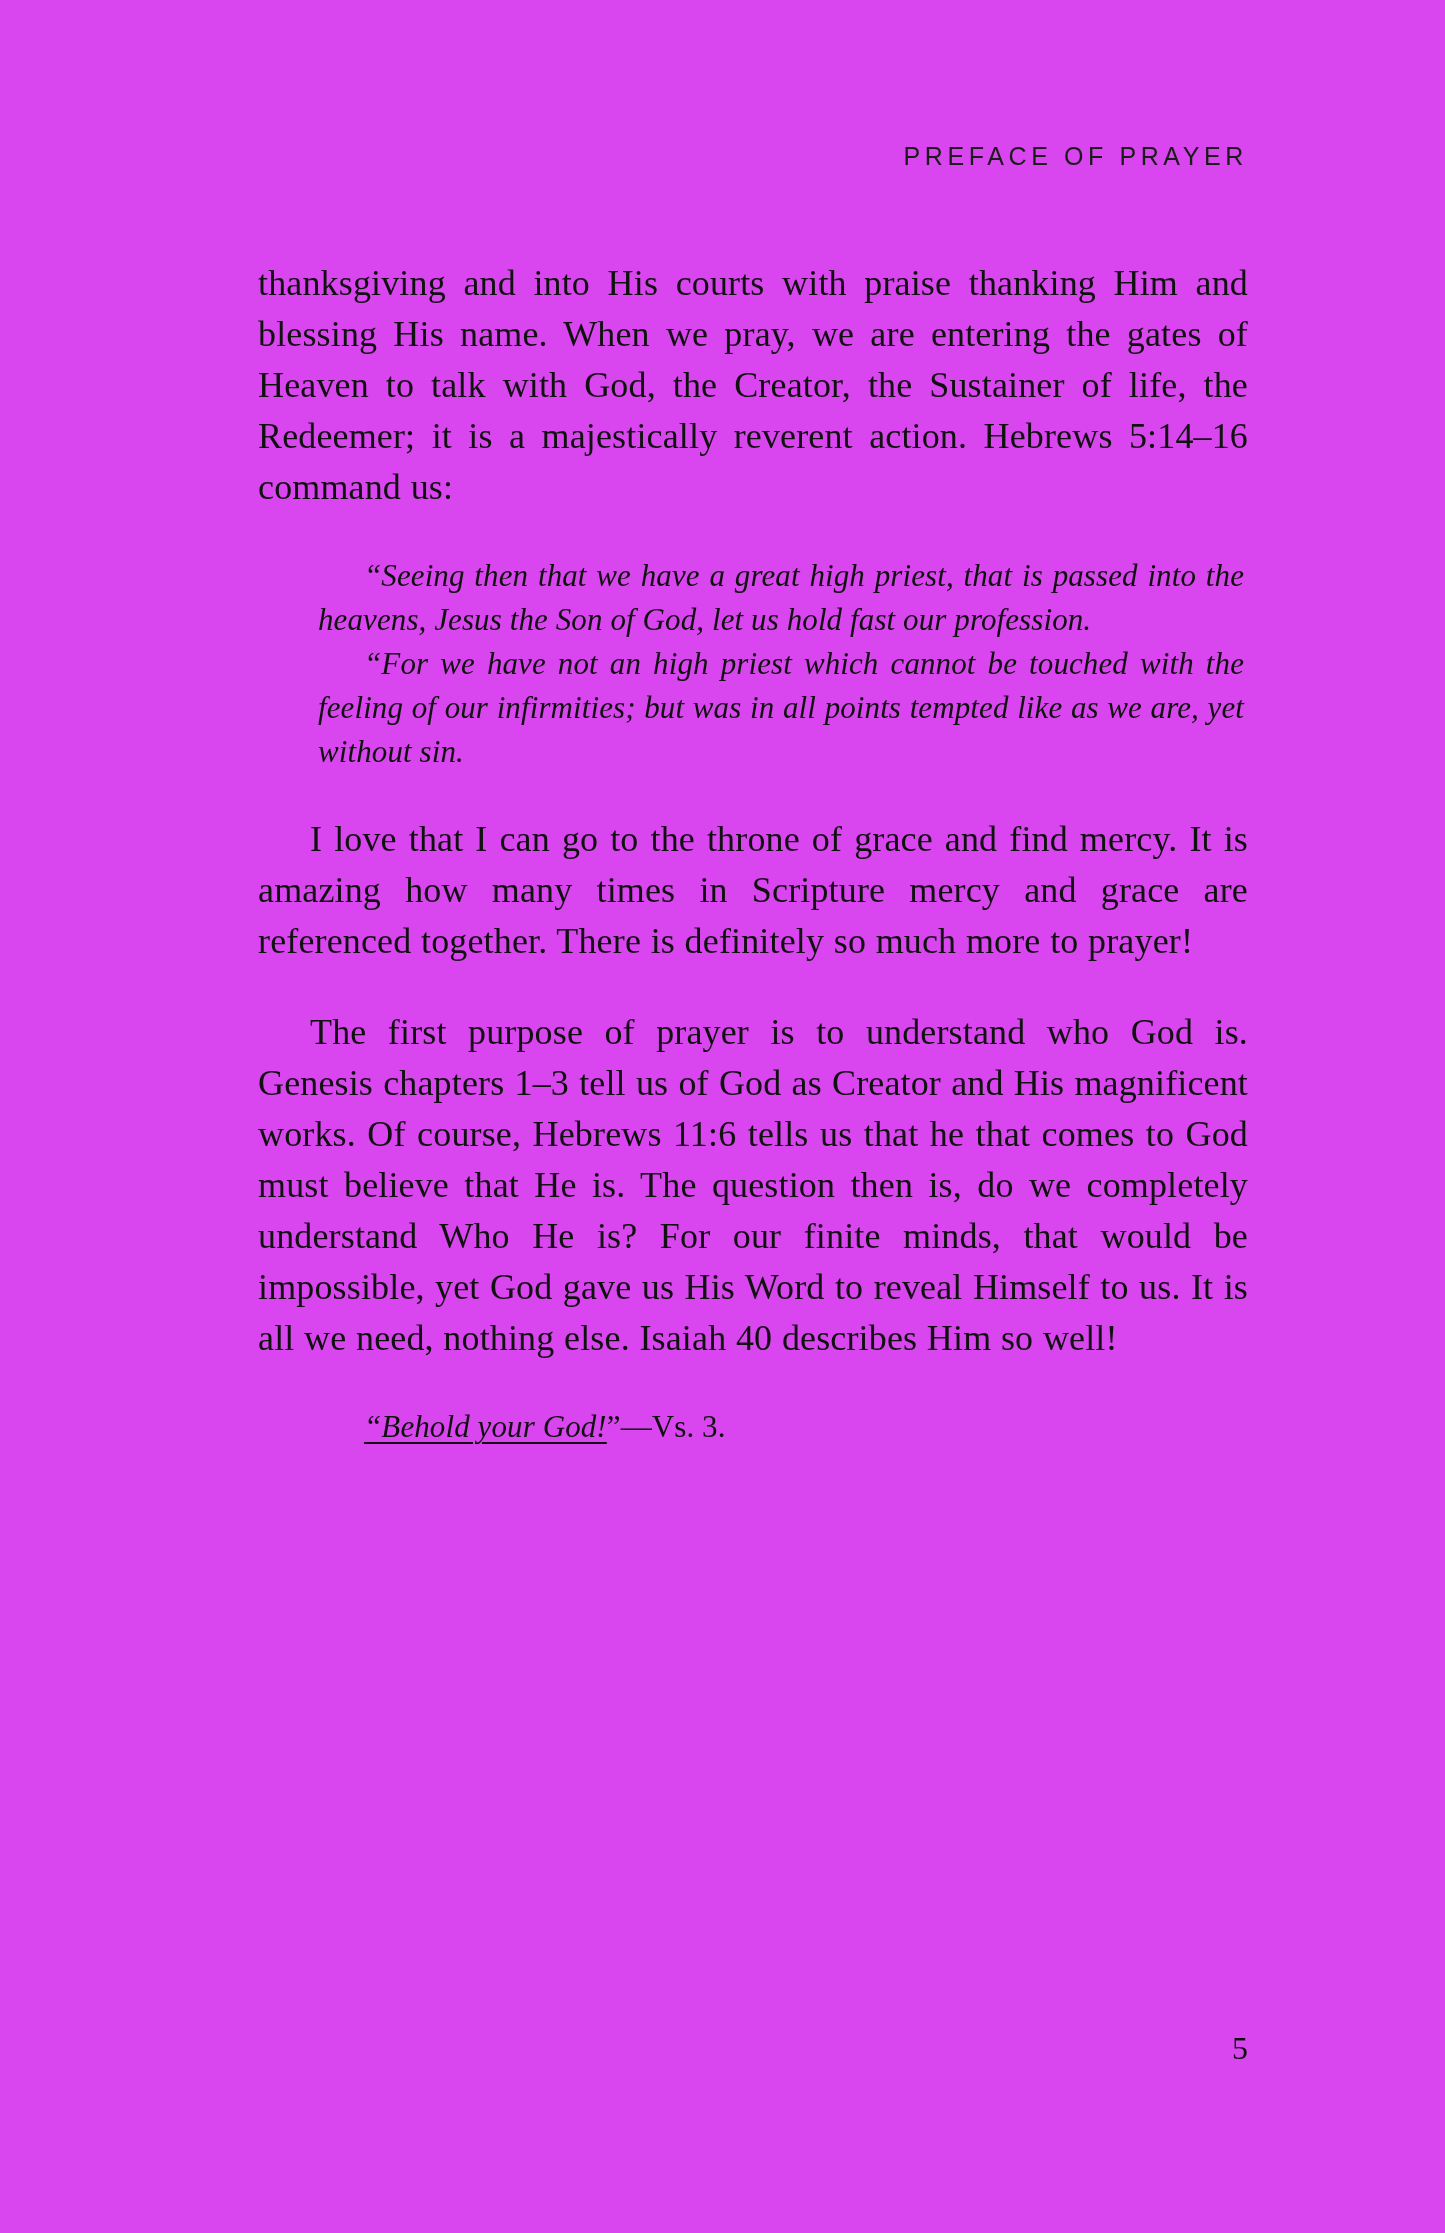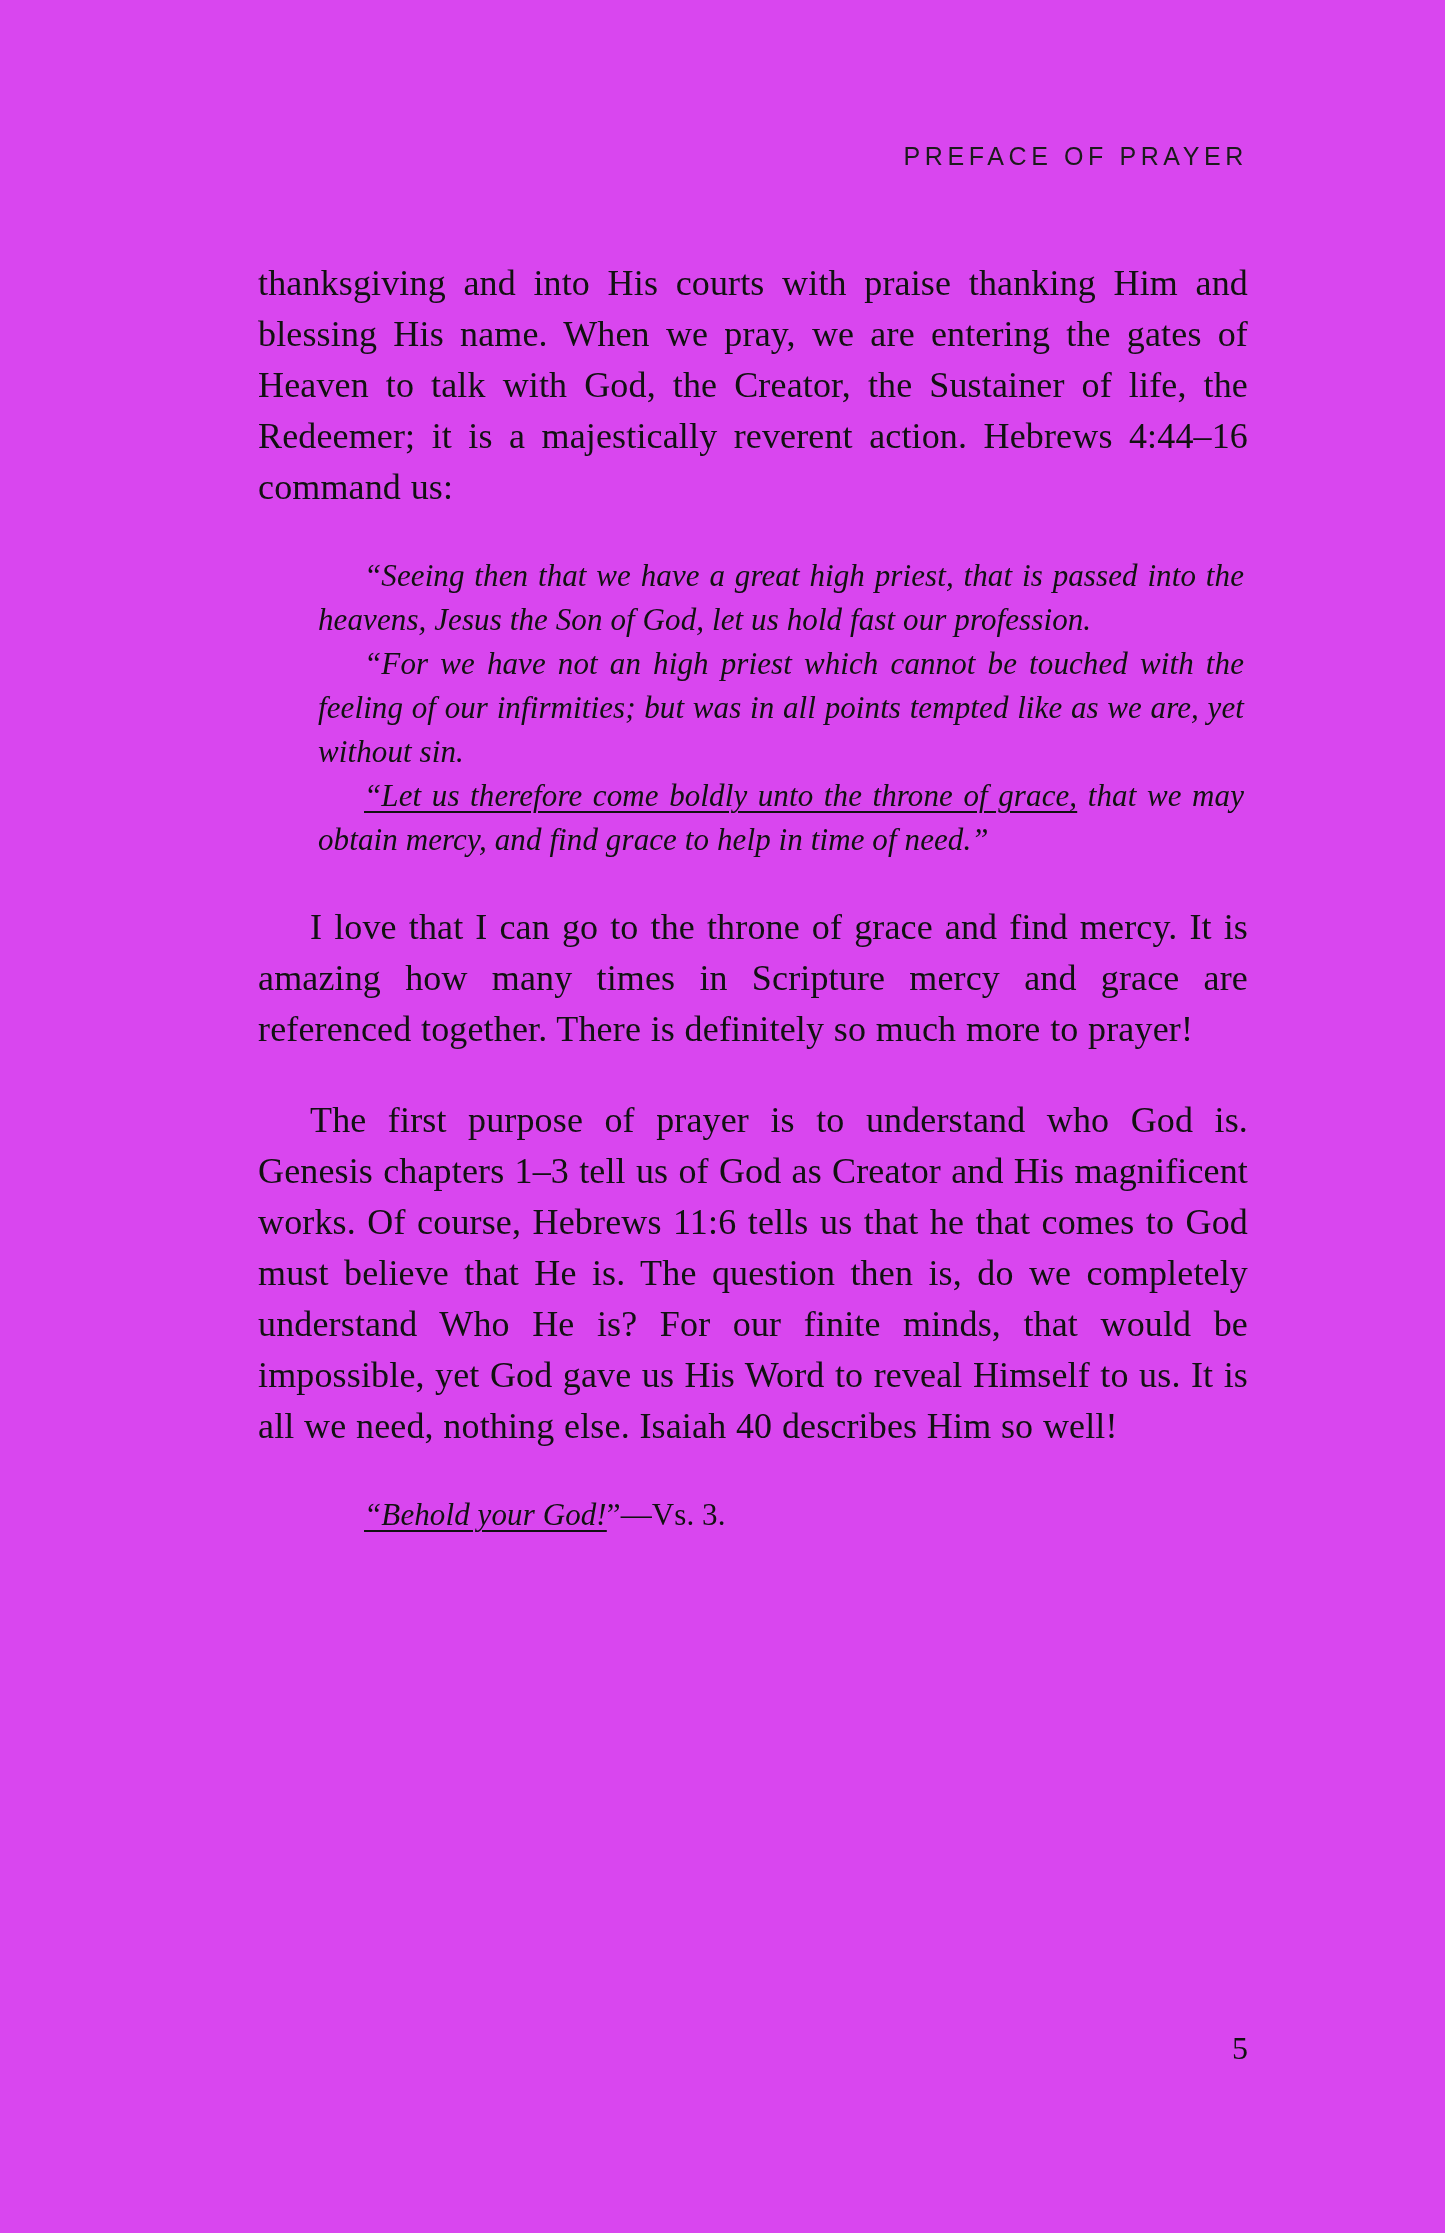--- a/index.html
+++ b/index.html
@@ -99,26 +99,25 @@
 </style>
 </head>
 <body>
 
 <div class="page">
 
   <div class="running-head">PREFACE OF PRAYER</div>
 
   <div class="column">
 
-    <p class="para">thanksgiving and into His courts with praise thanking Him and blessing His name. When we pray, we are entering the gates of Heaven to talk with God, the Creator, the Sustainer of life, the Redeemer; it is a majestically reverent action. Hebrews 4:44–16 command us:</p>
+    <p class="para">thanksgiving and into His courts with praise thanking Him and blessing His name. When we pray, we are entering the gates of Heaven to talk with God, the Creator, the Sustainer of life, the Redeemer; it is a majestically reverent action. Hebrews 5:14–16 command us:</p>
 
     <div class="quote-block gap-before">
       <p class="quote-para indent">“Seeing then that we have a great high priest, that is passed into the heavens, Jesus the Son of God, let us hold fast our profession.</p>
       <p class="quote-para indent">“For we have not an high priest which cannot be touched with the feeling of our infirmities; but was in all points tempted like as we are, yet without sin.</p>
-      <p class="quote-para indent"><span class="u">“Let us therefore come boldly unto the throne of grace,</span><span> that we may obtain mercy, and find grace to help in time of need.”</span></p>
     </div>
 
     <p class="para indent gap-top-lg">I love that I can go to the throne of grace and find mercy. It is amazing how many times in Scripture mercy and grace are referenced together. There is definitely so much more to prayer!</p>
 
     <p class="para indent gap-top-lg">The first purpose of prayer is to understand who God is. Genesis chapters 1–3 tell us of God as Creator and His magnificent works. Of course, Hebrews 11:6 tells us that he that comes to God must believe that He is. The question then is, do we completely understand Who He is? For our finite minds, that would be impossible, yet God gave us His Word to reveal Himself to us. It is all we need, nothing else. Isaiah 40 describes Him so well!</p>
 
     <div class="quote-block gap-before">
       <p class="quote-para indent no-justify"><span class="u">“Behold your God!</span><span class="roman">”—Vs. 3.</span></p>
     </div>
 

